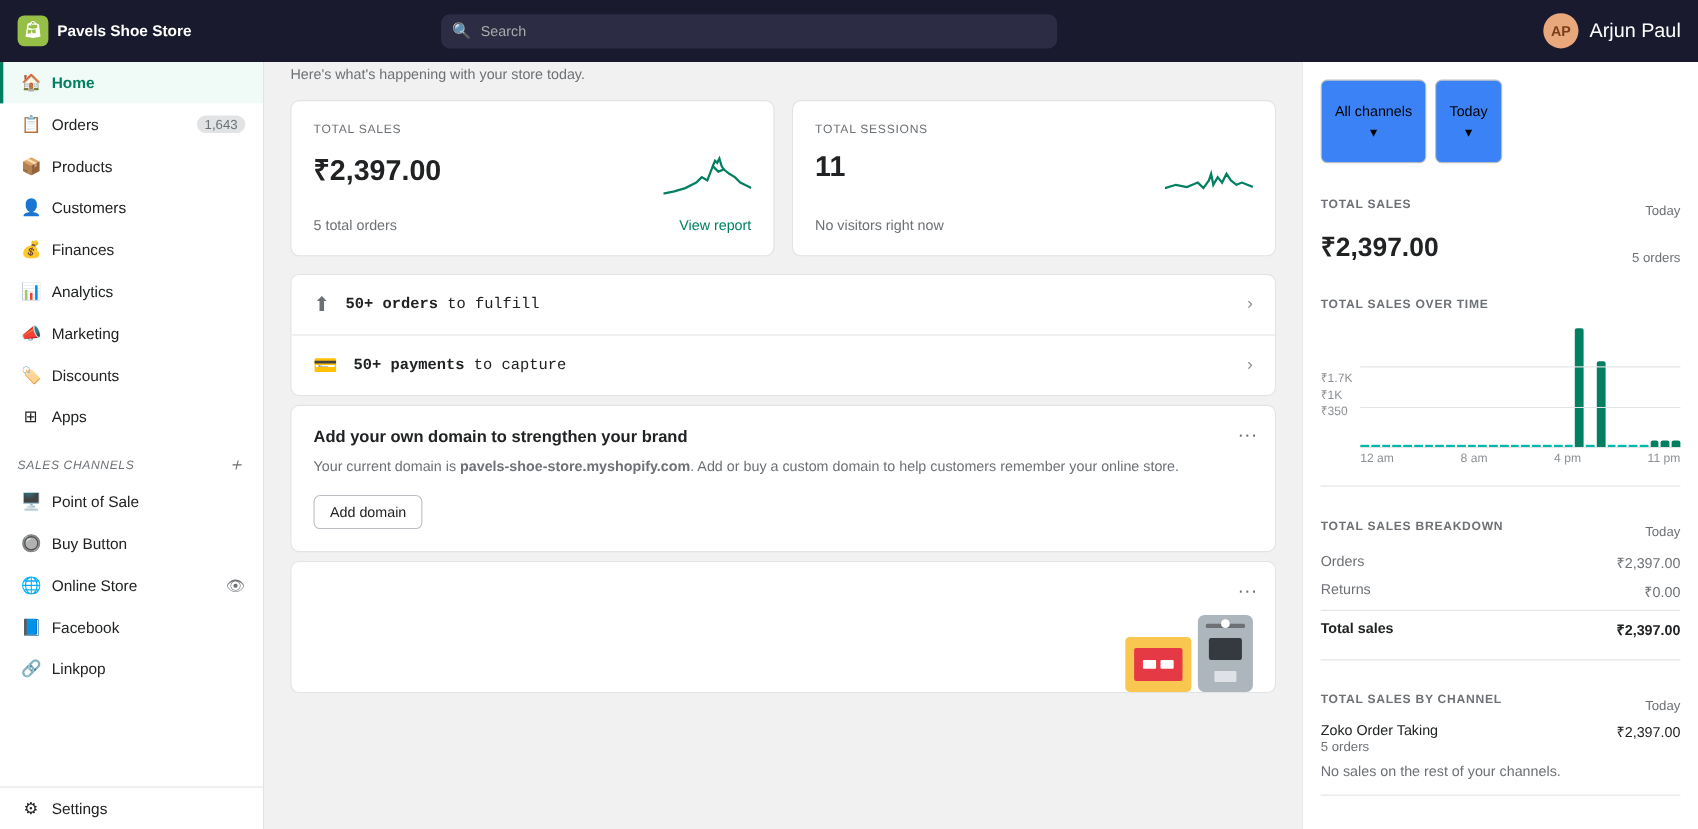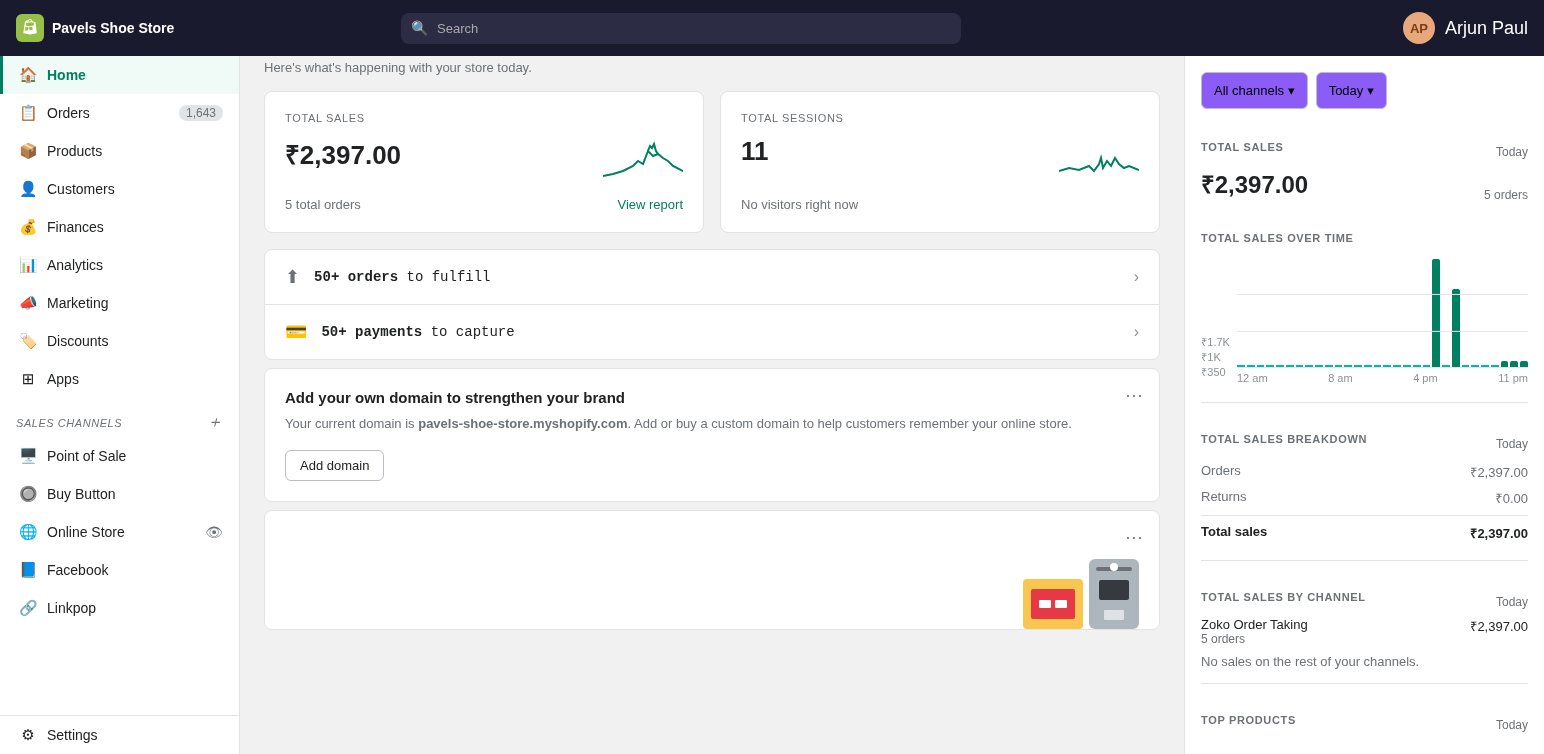--- a/index.html
+++ b/index.html
@@ -261,28 +261,29 @@
       padding: 16px;
       flex-shrink: 0;
     }
     .rp-filters {
       display: flex;
       gap: 8px;
       margin-bottom: 16px;
     }
     .rp-filter-btn {
       border: 1px solid #babfc3;
-      background: #8b5cf6;
+      background: #3b82f6;
       border-radius: 6px;
-      padding: 10px 12px;
+      padding: 20px 12px;
       font-size: 13px;
       cursor: pointer;
       display: flex;
       align-items: center;
       gap: 4px;
+      flex-direction: column;
     }
     .rp-section-title {
       font-size: 11px;
       font-weight: 600;
       text-transform: uppercase;
       letter-spacing: 0.06em;
       color: #6d7175;
       margin-bottom: 6px;
       margin-top: 16px;
     }
@@ -306,21 +307,21 @@
       height: 130px;
       margin-bottom: 4px;
     }
     .bar-chart-labels-y {
       position: absolute;
       left: 0;
       top: 0;
       bottom: 9px;
       display: flex;
       flex-direction: column;
-      justify-content: flex-end;
+      justify-content: center;
       font-size: 11px;
       color: #8c9196;
     }
     .bar-chart-area {
       margin-left: 36px;
       height: 110px;
       display: flex;
       align-items: flex-end;
       gap: 2px;
       border-bottom: 1px solid #e1e3e5;

